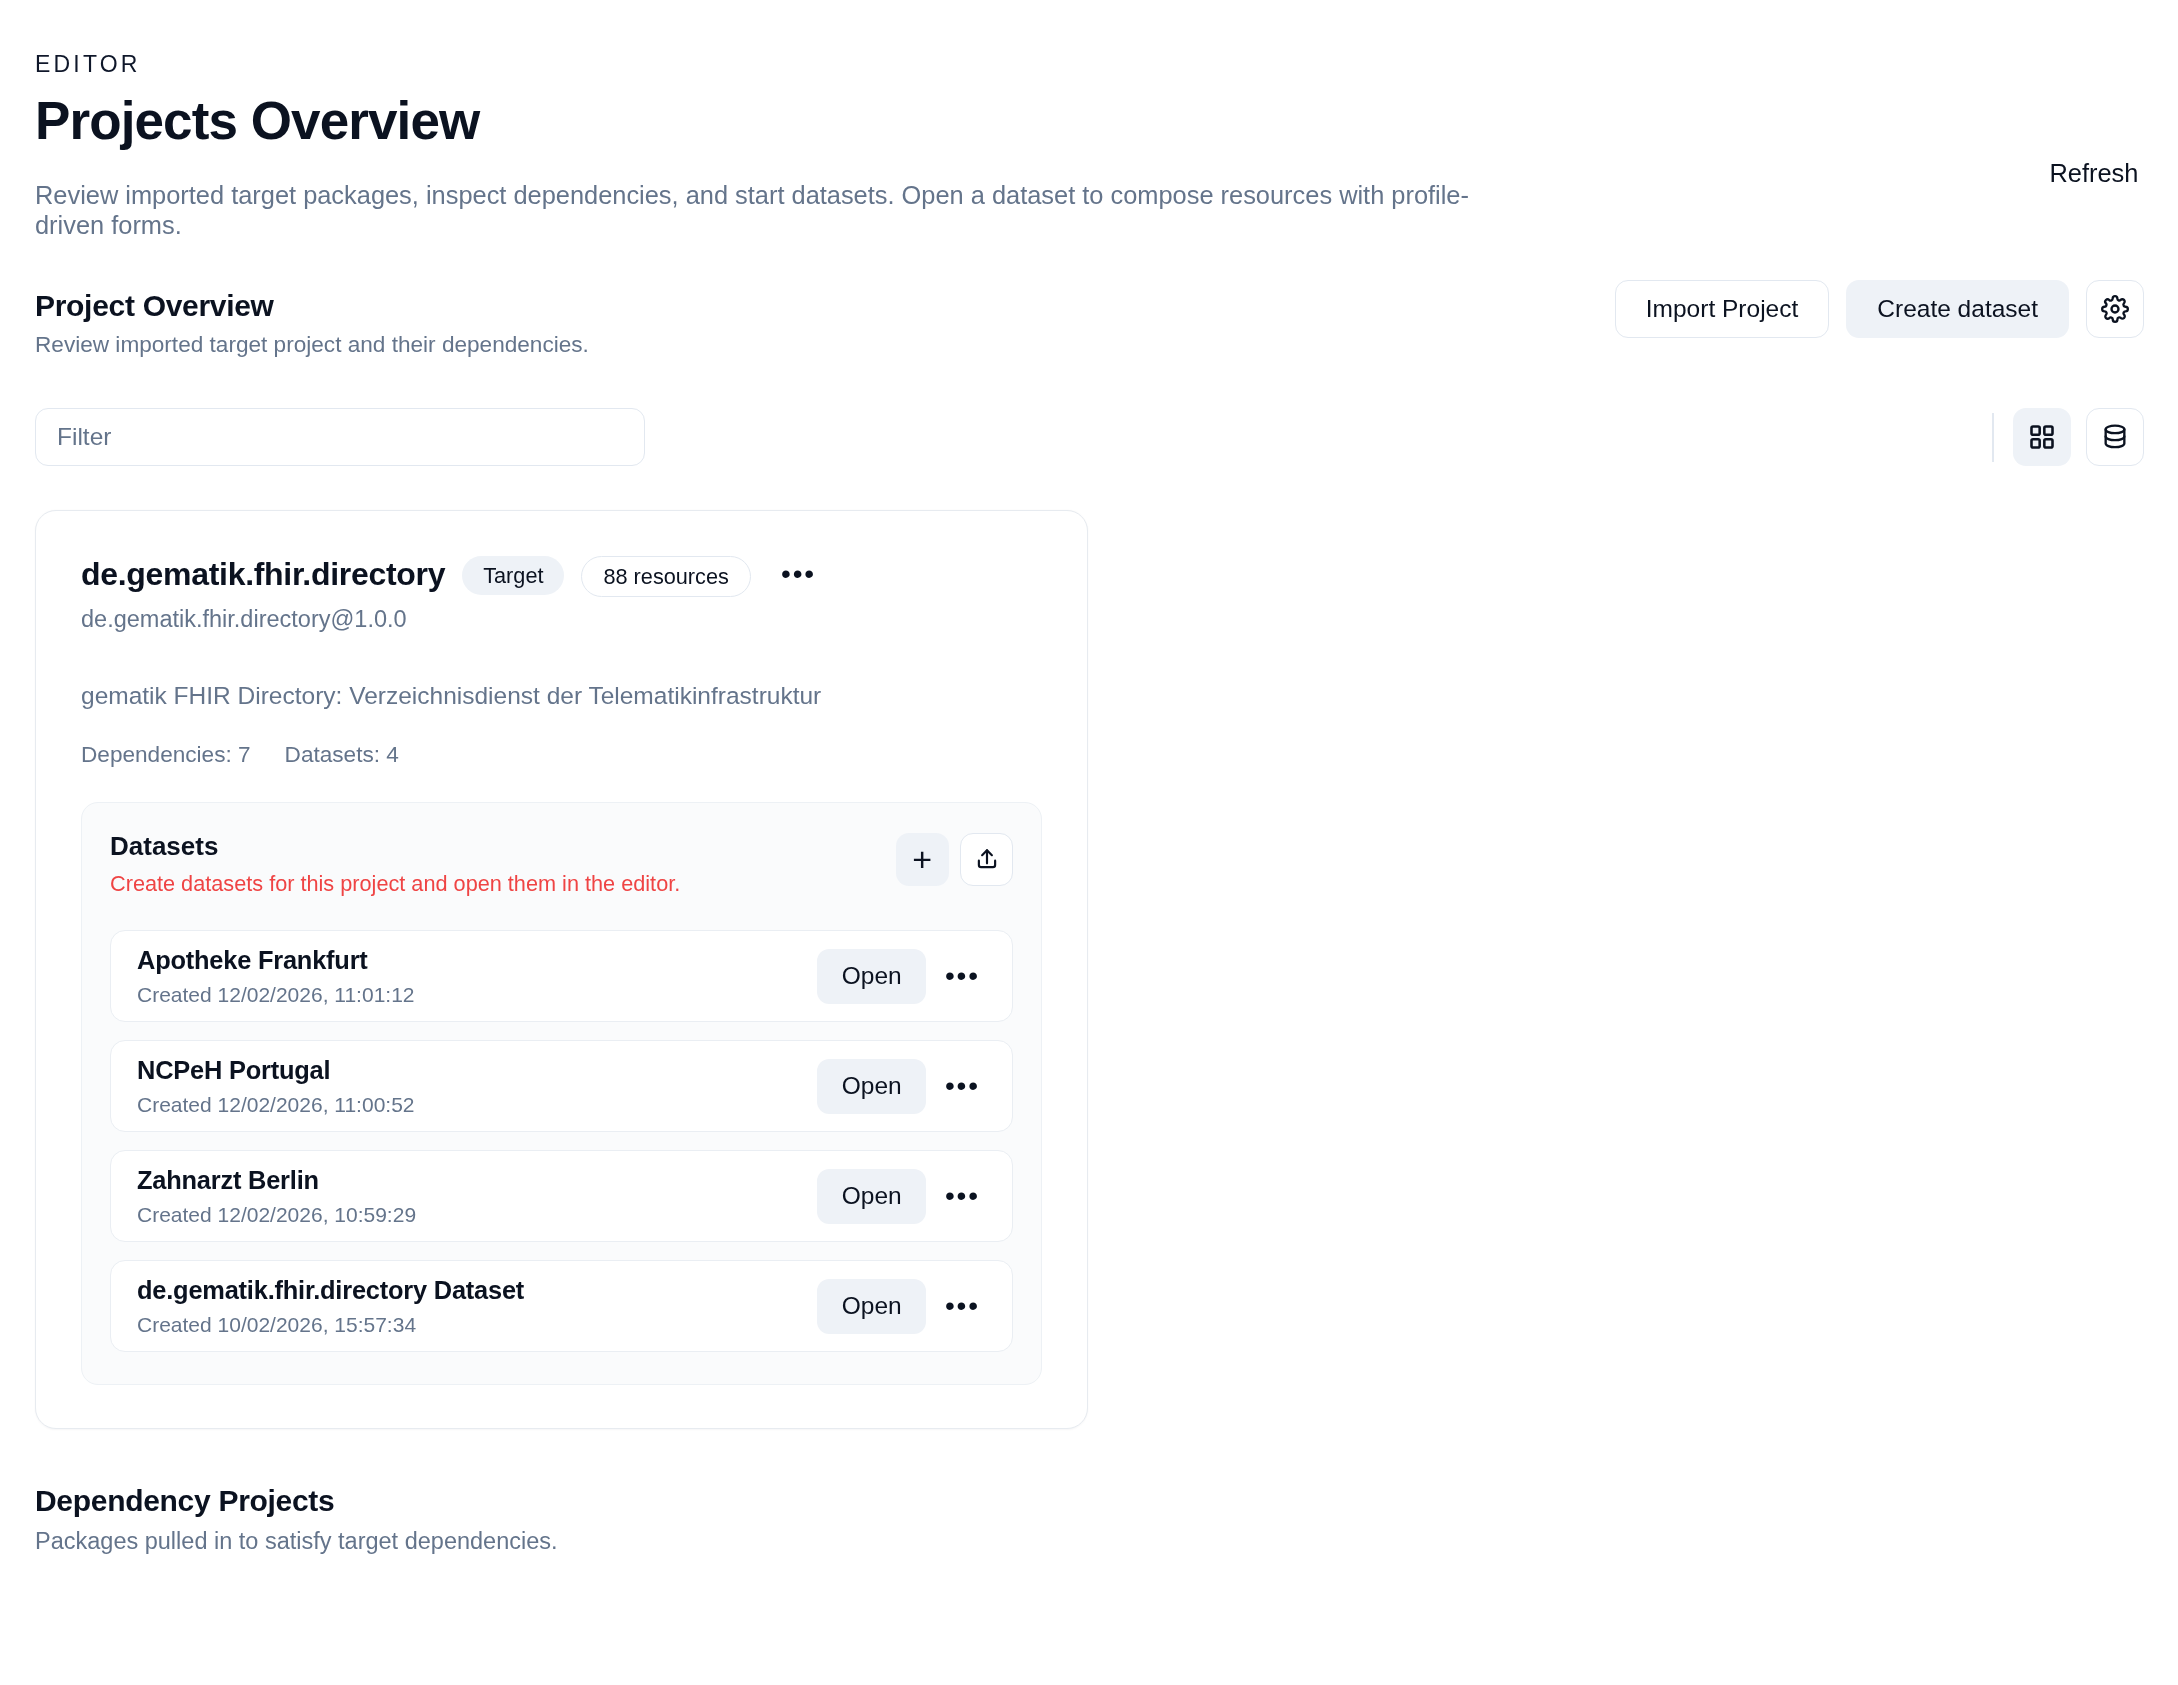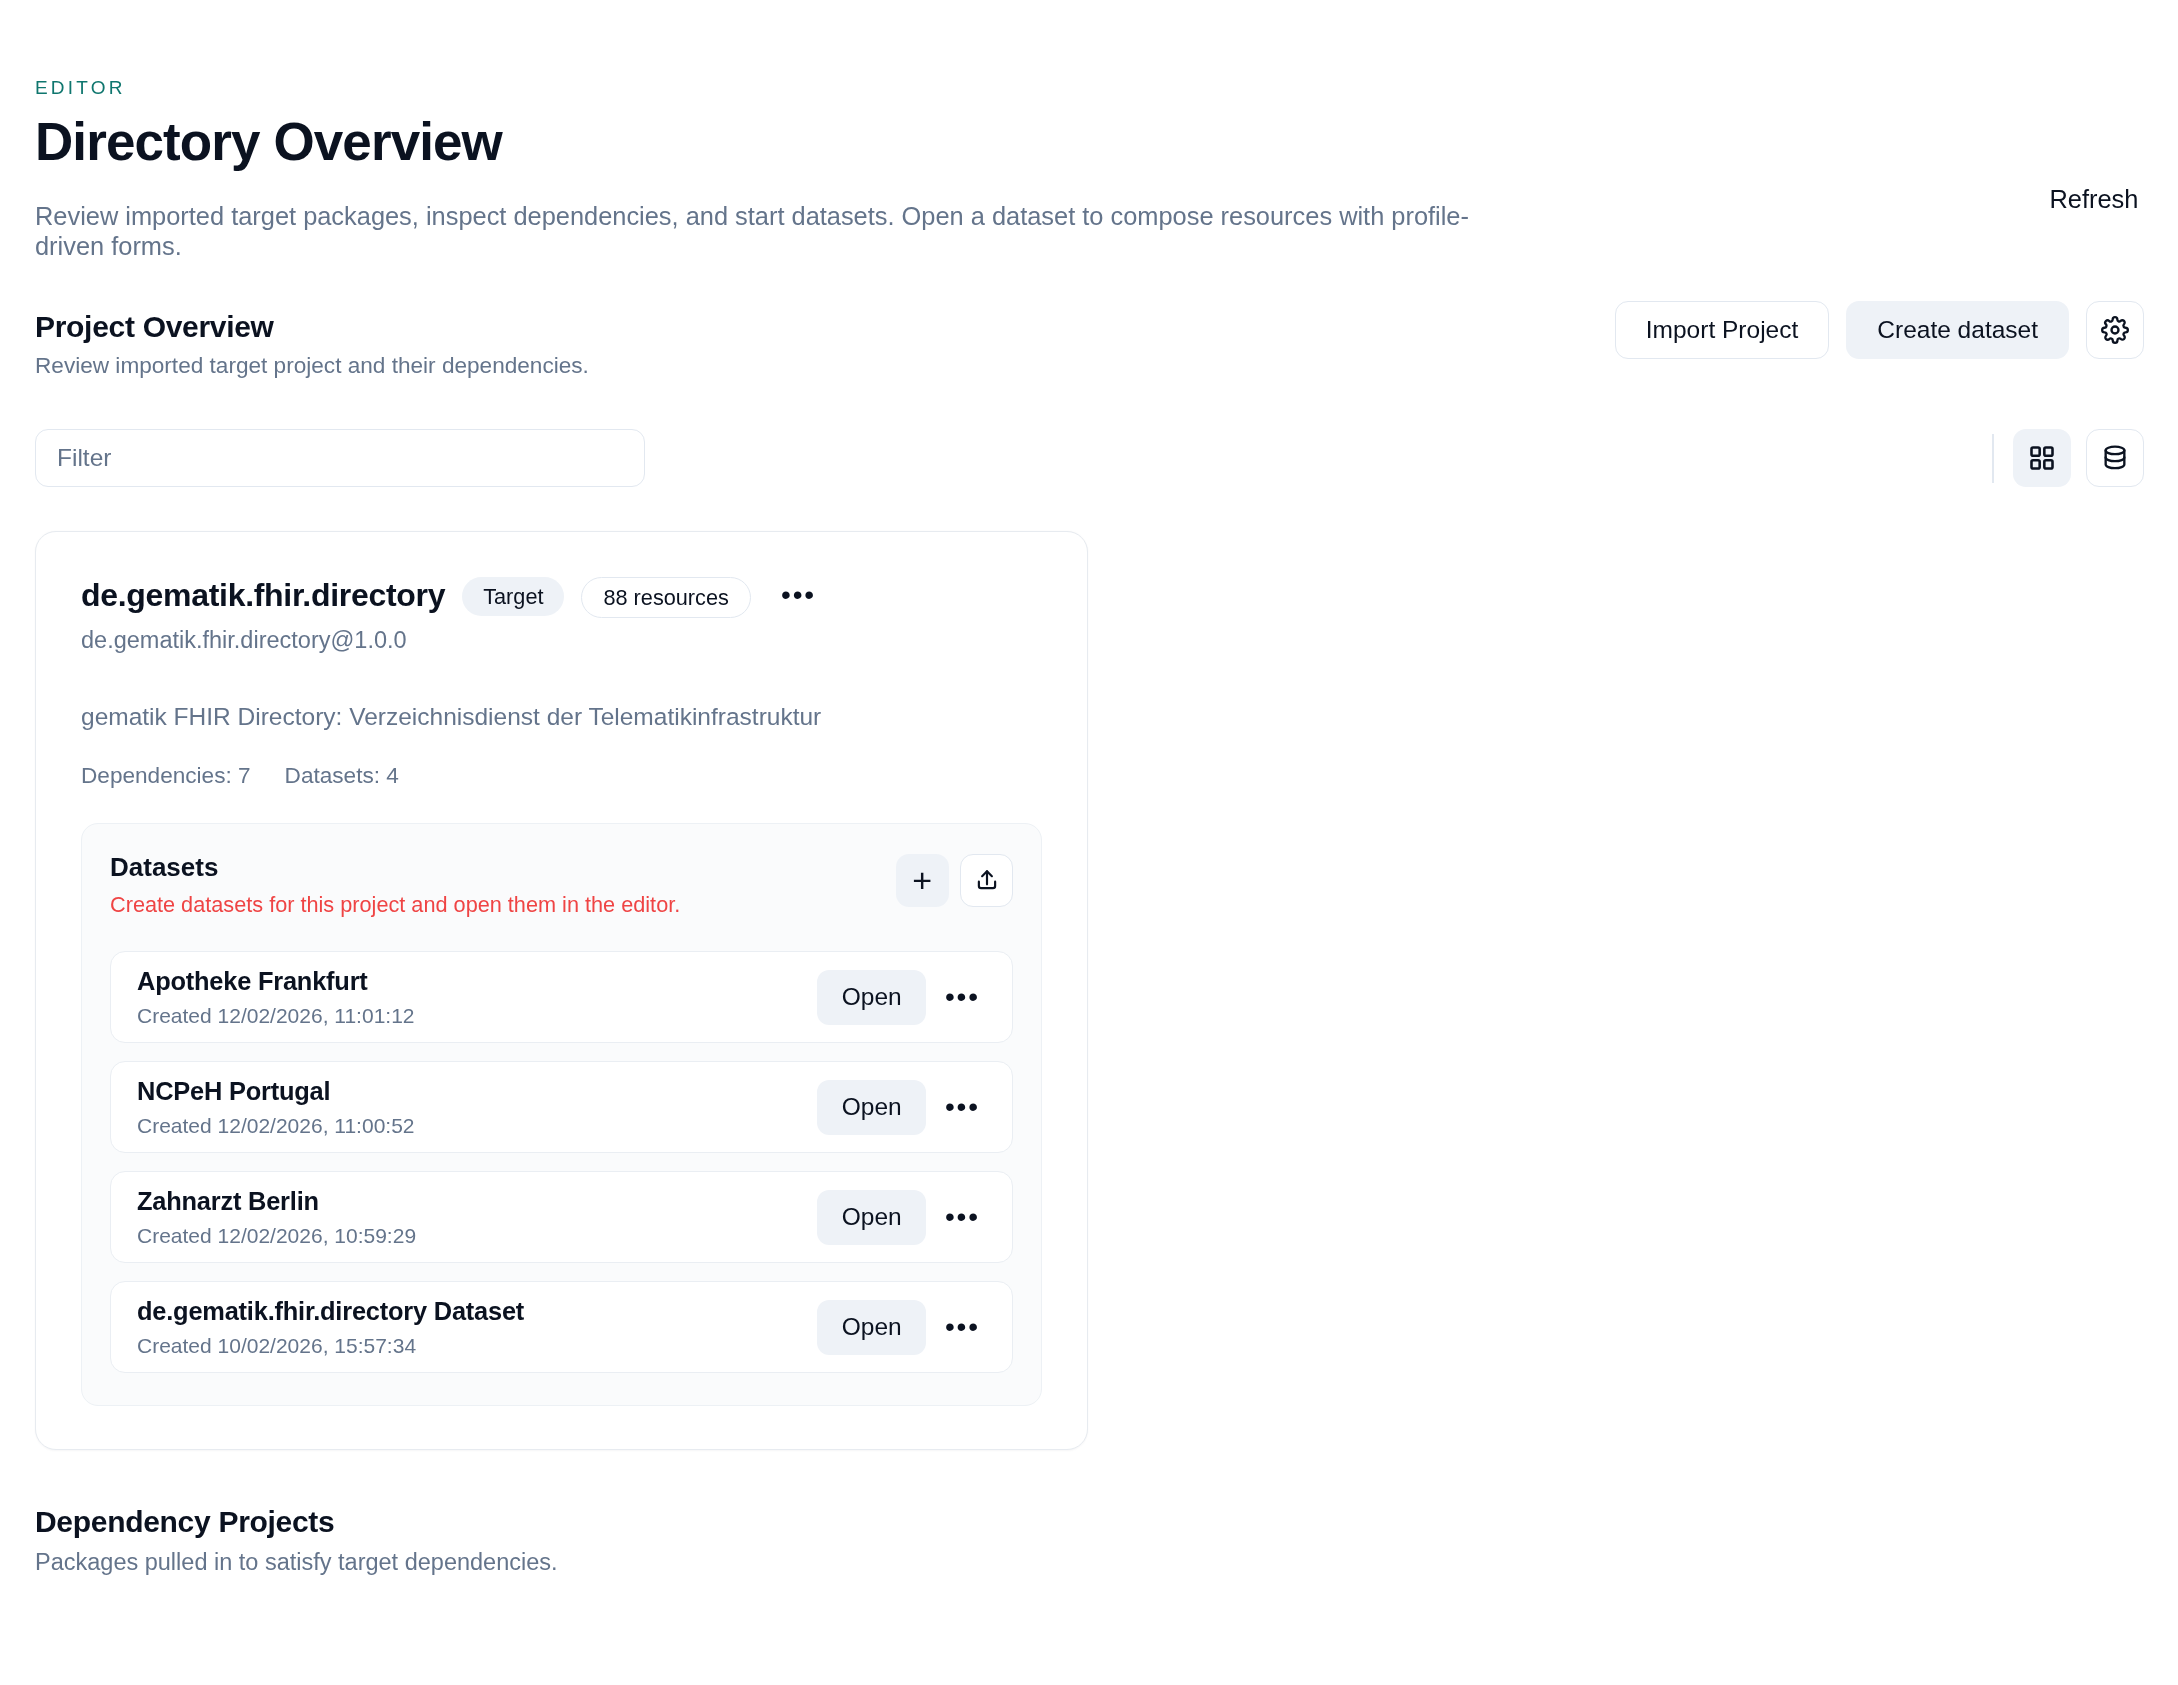--- a/index.html
+++ b/index.html
@@ -15,25 +15,25 @@
 
   .page {
     position: relative;
     width: 2179px;
     height: 1686px;
     padding: 0 35px;
   }
 
   
   .eyebrow {
-    margin-top: 77px;
-    font-size: 19px;
+    margin-top: 51px;
+    font-size: 23px;
     letter-spacing: 3.2px;
     font-weight: 500;
-    color: #0f766e;
+    color: #0f172a;
     text-transform: uppercase;
   }
   .page-title {
     margin-top: 15px;
     font-size: 53px;
     line-height: 56px;
     font-weight: 700;
     letter-spacing: -0.9px;
     color: #0b1220;
   }
@@ -323,21 +323,21 @@
 
   svg { display: block; }
 </style>
 </head>
 <body>
 
 <div class="page">
 
   <div>
     <div class="eyebrow">EDITOR</div>
-    <h1 class="page-title">Directory Overview</h1>
+    <h1 class="page-title">Projects Overview</h1>
     <button class="refresh-btn">Refresh</button>
     <p class="page-desc">Review imported target packages, inspect dependencies, and start datasets. Open a dataset to compose resources with profile-driven forms.</p>
   </div>
 
   <div class="section-row">
     <div class="section-title">Project Overview</div>
     <div class="section-sub">Review imported target project and their dependencies.</div>
 
     <div class="header-actions">
       <button class="btn btn-outline">Import Project</button>

